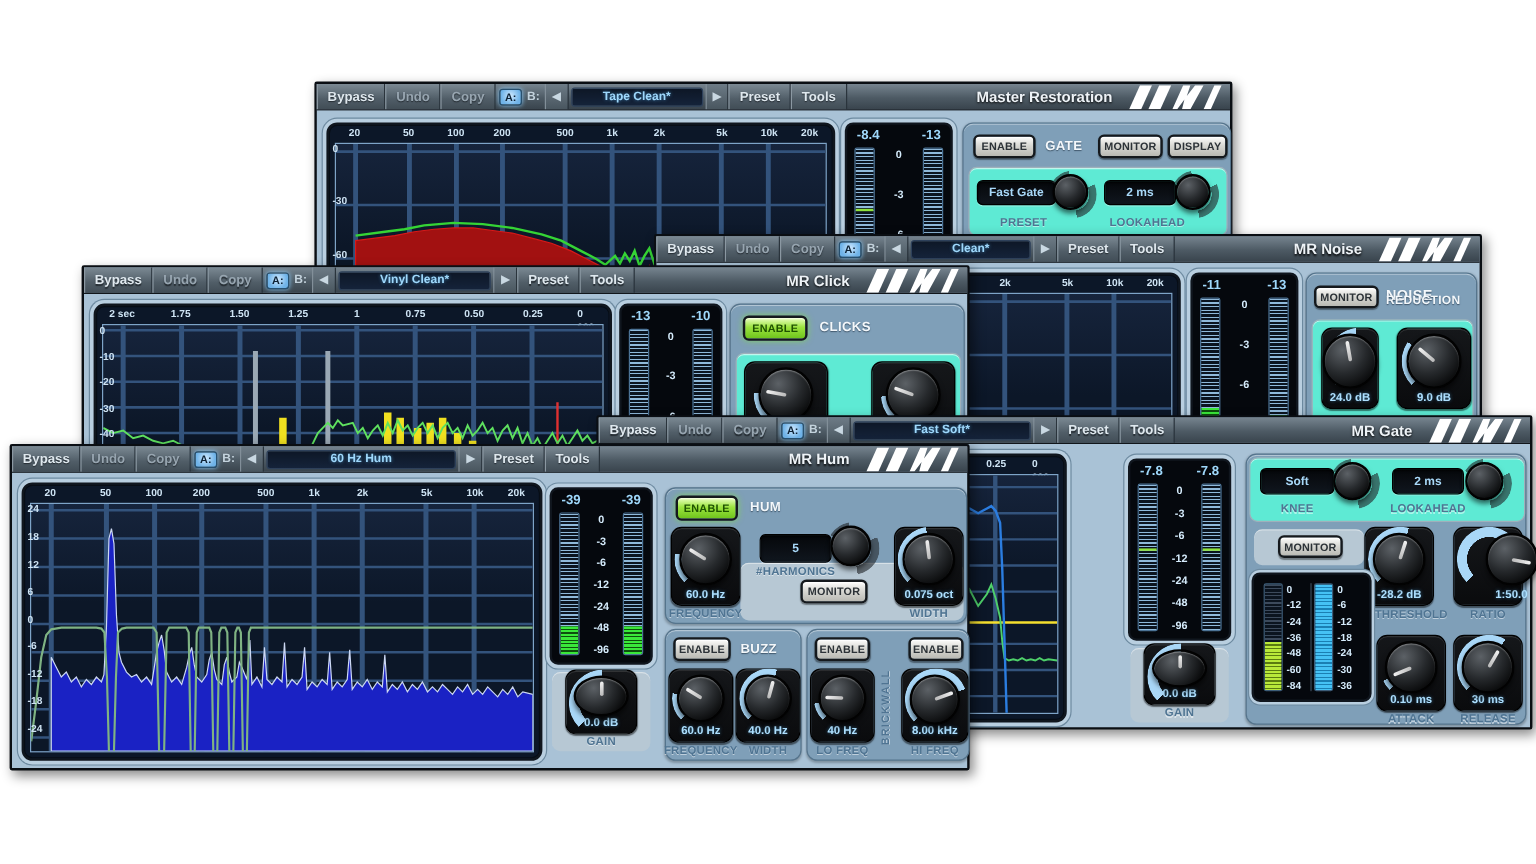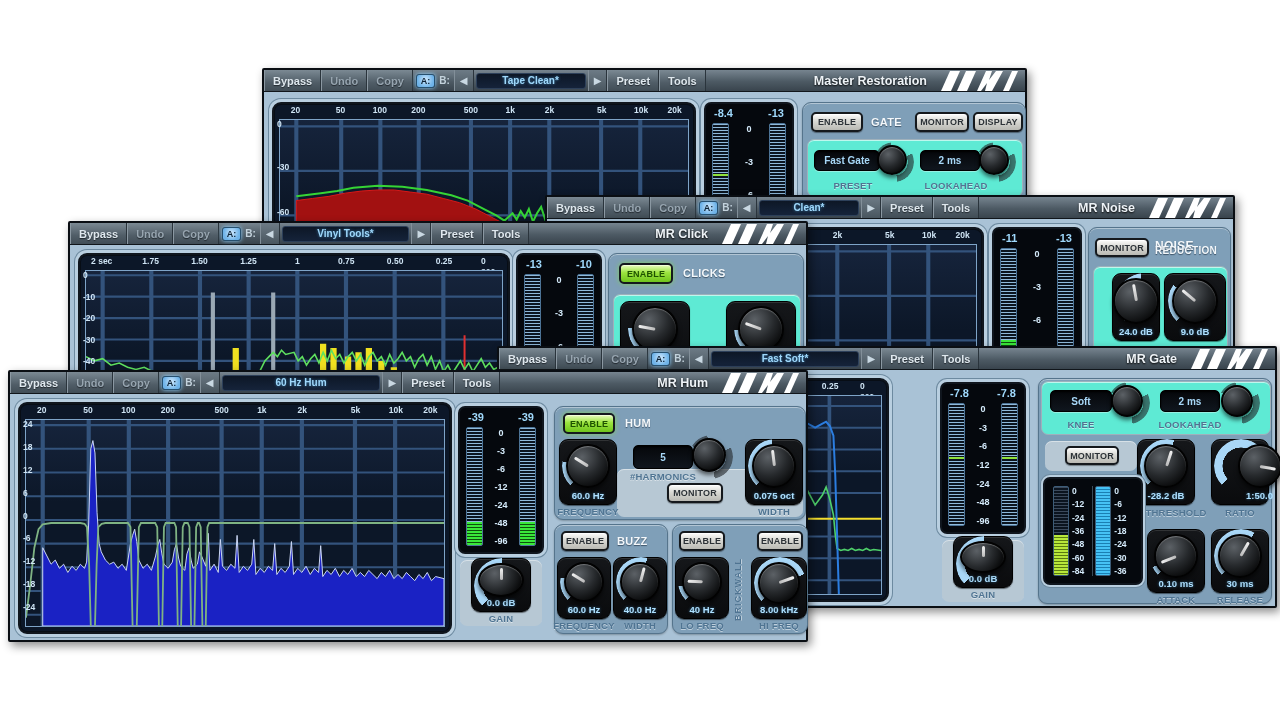--- a/index.html
+++ b/index.html
@@ -327,21 +327,21 @@
             <div class="mfill" style="height:53%"></div>
           </div>
     </div>
   </div>
 
   <div class="sect" style="left:541px;top:30px;width:143px;height:260px;">
     <div class="btn" style="left:6px;top:10px;width:54px;height:19px;">MONITOR</div>
     <div class="shead" style="left:66px;top:11px;font-size:12px;">NOISE</div>
     <div class="shead" style="left:66px;top:17px;font-size:10px;">REDUCTION</div>
     <div class="inner" style="left:4px;top:38px;width:135px;height:106px;">
-      <div class="knob-base" style="left:18px;top:6px;width:48px;height:68px;--sweep:128deg;--rot:-10deg;">
+      <div class="knob-base" style="left:7px;top:6px;width:48px;height:68px;--sweep:128deg;--rot:-10deg;">
             <div class="karc" style="width: 56px; height: 56px; top: -1px; left: 3px;"></div>
             <div class="kb" style="width: 46px; height: 46px; margin-top: 1px;">
               <div class="ptr"></div>
             </div>
             <div class="kv">24.0 dB</div>
           </div>
       <div class="klabel" style="left:3px;top:78px;width:62px;">AMOUNT</div>
       <div class="knob-base" style="left:70px;top:6px;width:62px;height:68px;--sweep:80deg;--rot:-50deg;">
             <div class="karc" style="width: 56px; height: 56px; top: -1px; left: 3px;"></div>
             <div class="kb" style="width: 46px; height: 46px; margin-top: 1px;">
@@ -367,21 +367,21 @@
 </div>
 
 <div class="win" style="left:68px;top:221px;width:740px;height:300px;z-index:3;">
   <div class="tbar">
     <span class="tbtn">Bypass</span>
     <span class="tbtn dim">Undo</span>
     <span class="tbtn dim">Copy</span>
     <span class="ab">A:</span>
     <span class="blab">B:</span>
     <span class="tarrow">◀</span>
-    <span class="pfield">Vinyl Tools*</span>
+    <span class="pfield">Vinyl Clean*</span>
     <span class="tarrow">▶</span>
     <span class="tbtn">Preset</span>
     <span class="tbtn">Tools</span>
     <span class="tspace"></span>
     <span class="wtitle">MR Click</span>
     <span class="logo">
           <svg width="84" height="20" viewBox="0 0 84 20">
             <polygon points="4,20 13,0 23,0 14,20" fill="#fff"></polygon>
             <polygon points="20,20 29,0 39,0 30,20" fill="#fff"></polygon>
             <polygon points="40,20 49,0 55,0 52,9 59,0 66,0 55,20 48,20 50,12 44,20" fill="#fff"></polygon>

